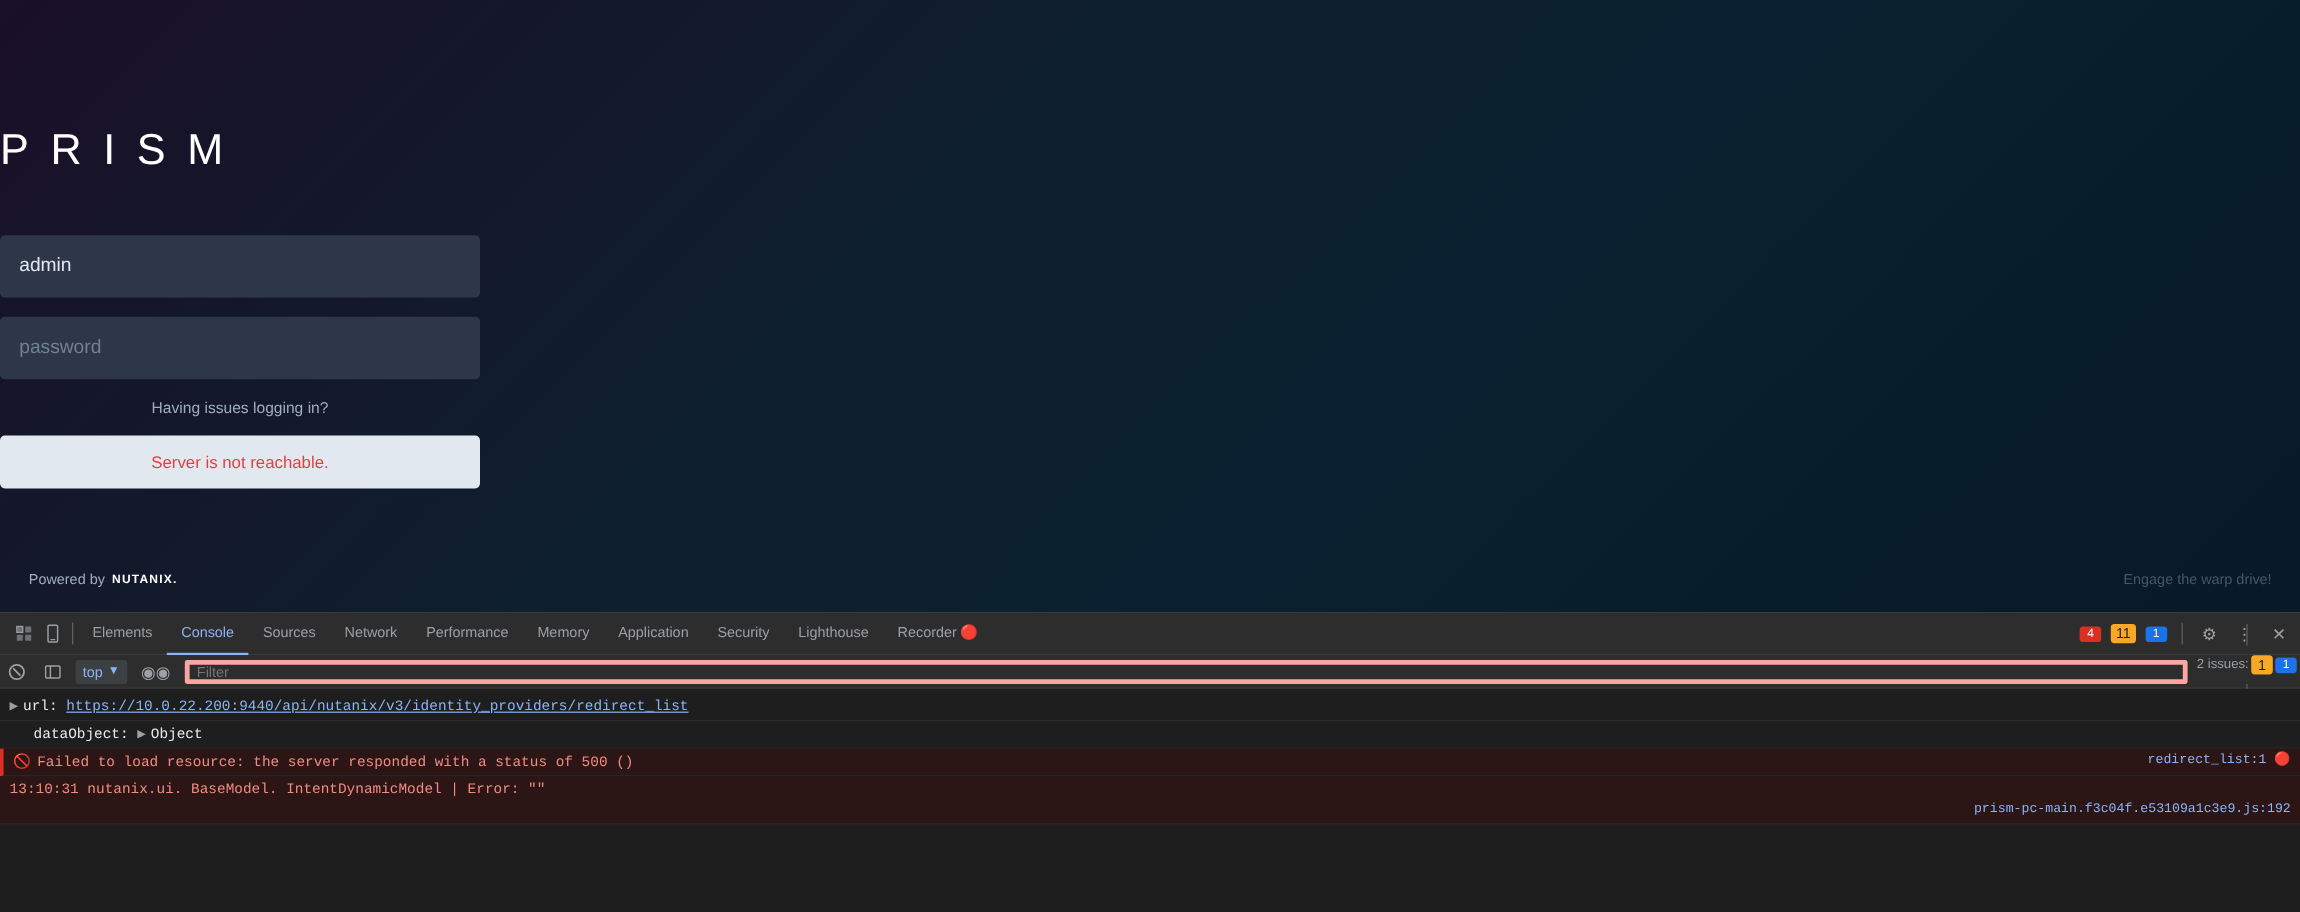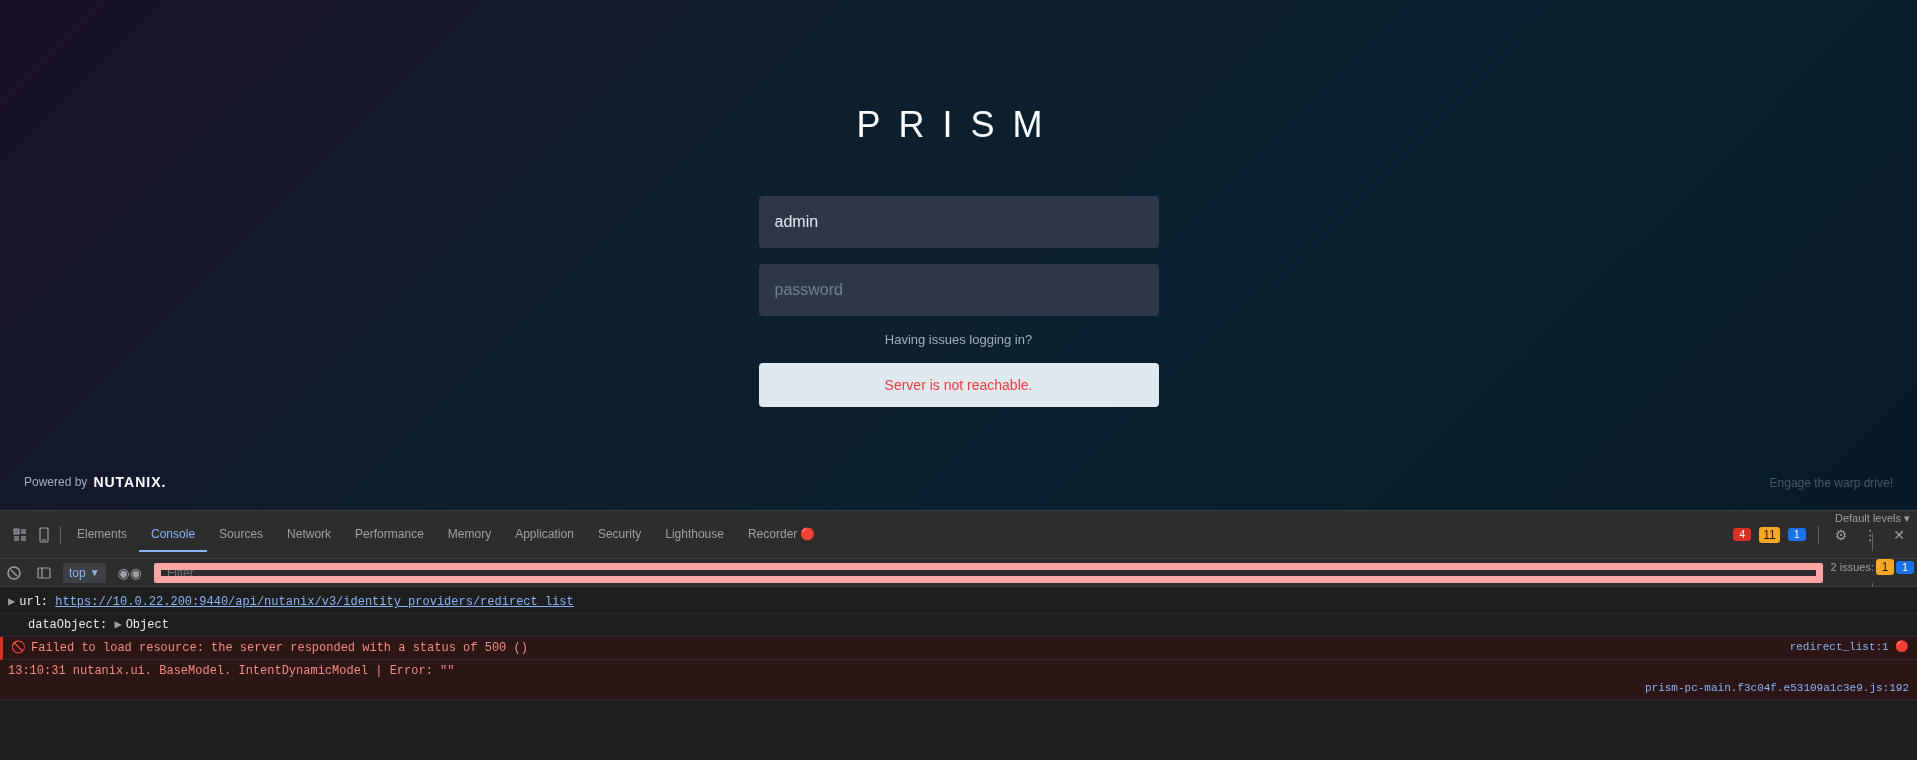--- a/index.html
+++ b/index.html
@@ -5,21 +5,21 @@
     * { margin: 0; padding: 0; box-sizing: border-box; }
     body { width: 1917px; height: 760px; font-family: -apple-system, BlinkMacSystemFont, 'Segoe UI', sans-serif; overflow: hidden; }
 
     
     #main-app {
       width: 1917px;
       height: 510px;
       background: linear-gradient(135deg, #1a1028 0%, #0d1f2d 40%, #0a2030 60%, #061a28 100%);
       display: flex;
       flex-direction: column;
-      align-items: center;
+      align-items: flex-start;
       justify-content: center;
       position: relative;
     }
 
     #app-title {
       color: #ffffff;
       font-size: 36px;
       font-weight: 300;
       letter-spacing: 18px;
       margin-bottom: 50px;
@@ -78,21 +78,21 @@
       left: 24px;
       display: flex;
       align-items: center;
       gap: 6px;
       color: #a0aec0;
       font-size: 12px;
     }
 
     #nutanix-logo {
       color: #ffffff;
-      font-size: 14px;
+      font-size: 10px;
       font-weight: 700;
       letter-spacing: 1px;
     }
 
     #engage-text {
       position: absolute;
       bottom: 20px;
       right: 24px;
       color: #4a5568;
       font-size: 12px;
@@ -102,21 +102,21 @@
     #devtools {
       width: 1917px;
       height: 250px;
       background: #1e1e1e;
       border-top: 1px solid #3c3c3c;
       display: flex;
       flex-direction: column;
     }
 
     #devtools-toolbar {
-      height: 48px;
+      height: 35px;
       background: #2d2d2d;
       border-bottom: 1px solid #3c3c3c;
       display: flex;
       align-items: center;
       padding: 0 8px;
       gap: 0;
     }
 
     .devtools-tab {
       padding: 0 12px;
@@ -210,21 +210,21 @@
       align-items: center;
       background: #3c4043;
       border-radius: 2px;
       border: none;
     }
 
     #filter-input {
       flex: 1;
       height: 20px;
       background: transparent;
-      border: 7px solid #fca5a5;
+      border: 4px solid #fca5a5;
       border-radius: 2px;
       padding: 0 6px;
       font-size: 12px;
       color: #e8eaed;
       outline: none;
     }
 
     .console-right-controls {
       margin-left: auto;
       display: flex;

